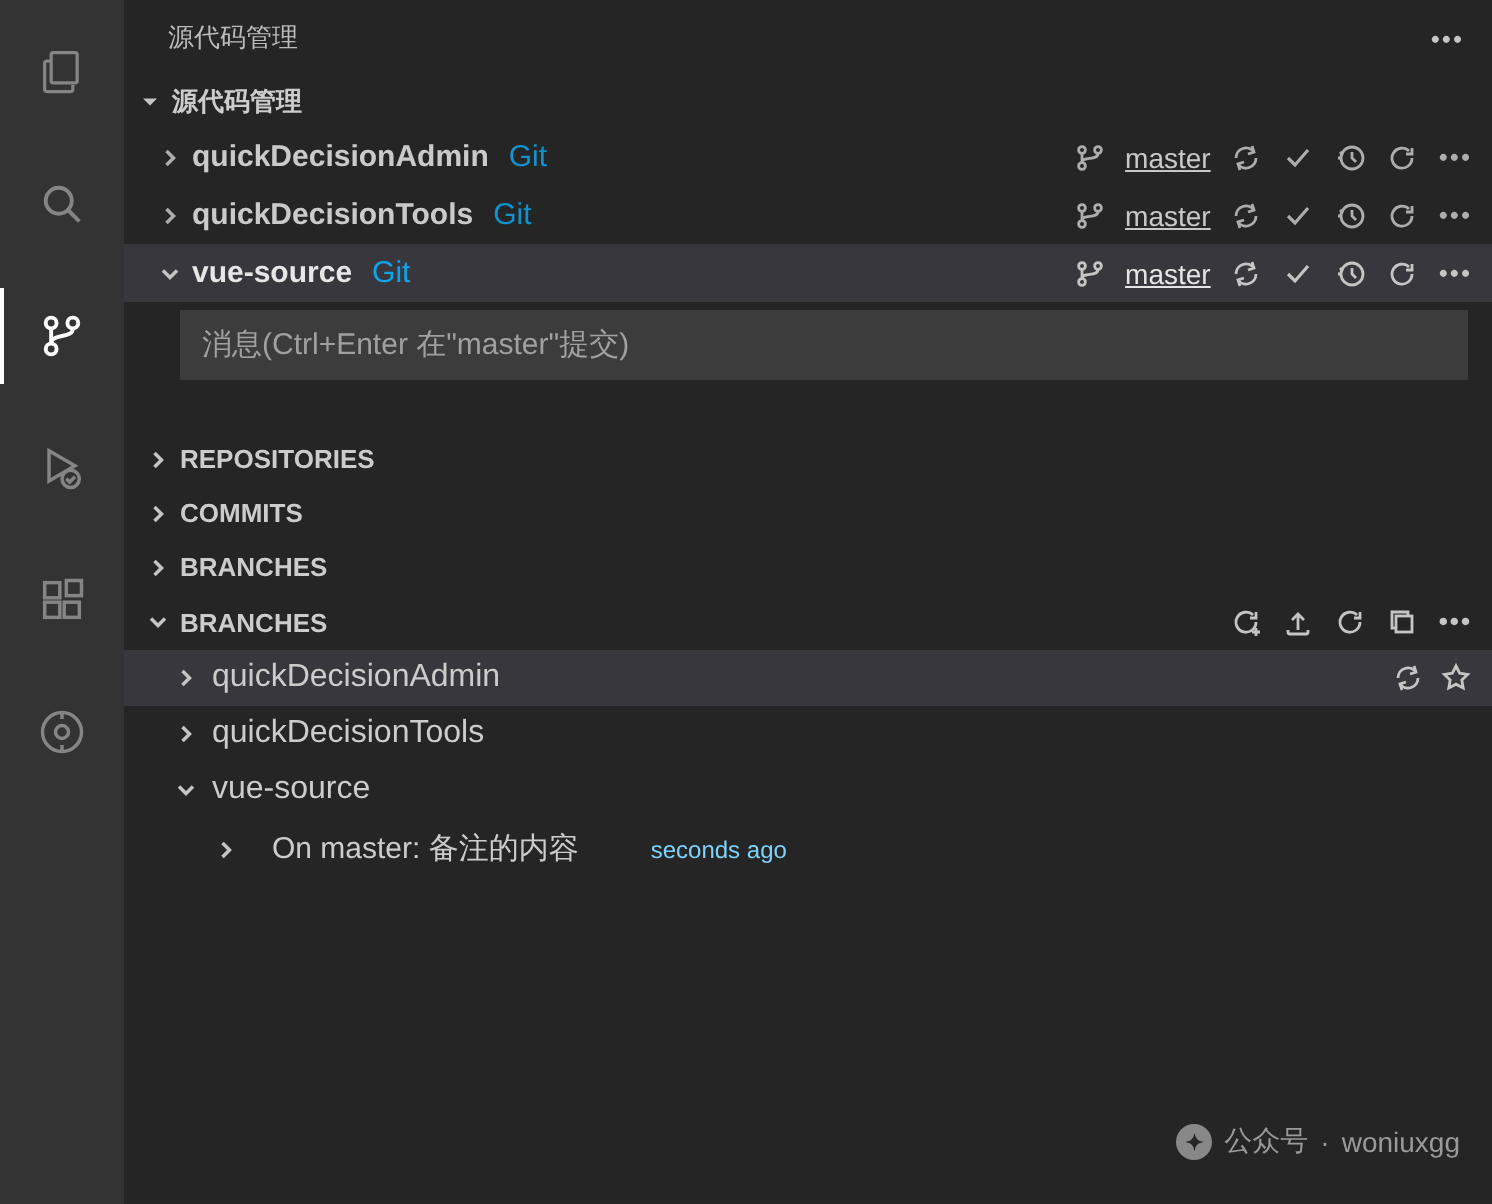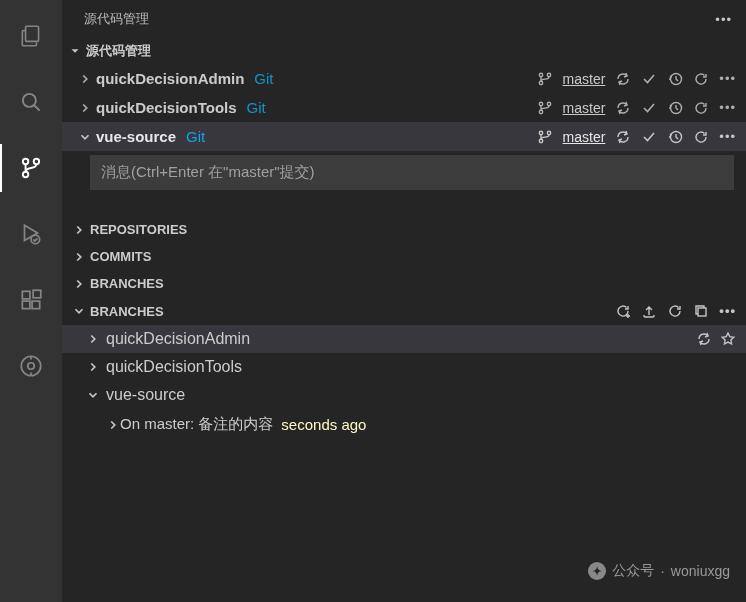--- a/index.html
+++ b/index.html
@@ -154,28 +154,28 @@
 .stash-repo .end {
   margin-left: auto;
   display: flex;
   gap: 8px;
   color: #c5c5c5;
 }
 .stash-entry {
   display: flex;
   align-items: center;
   padding: 6px 10px 6px 44px;
-  gap: 0;
+  gap: 16px;
   font-size: 15px;
   color: #cccccc;
 }
 .stash-entry .ago {
-  color: #fef9c3;
-  font-size: 15px;
-  margin-left: 8px;
+  color: #7dd3fc;
+  font-size: 12px;
+  margin-left: 20px;
 }
 
 .watermark {
   position: absolute;
   bottom: 22px;
   right: 16px;
   display: flex;
   align-items: center;
   gap: 6px;
   color: #9a9a9a;

